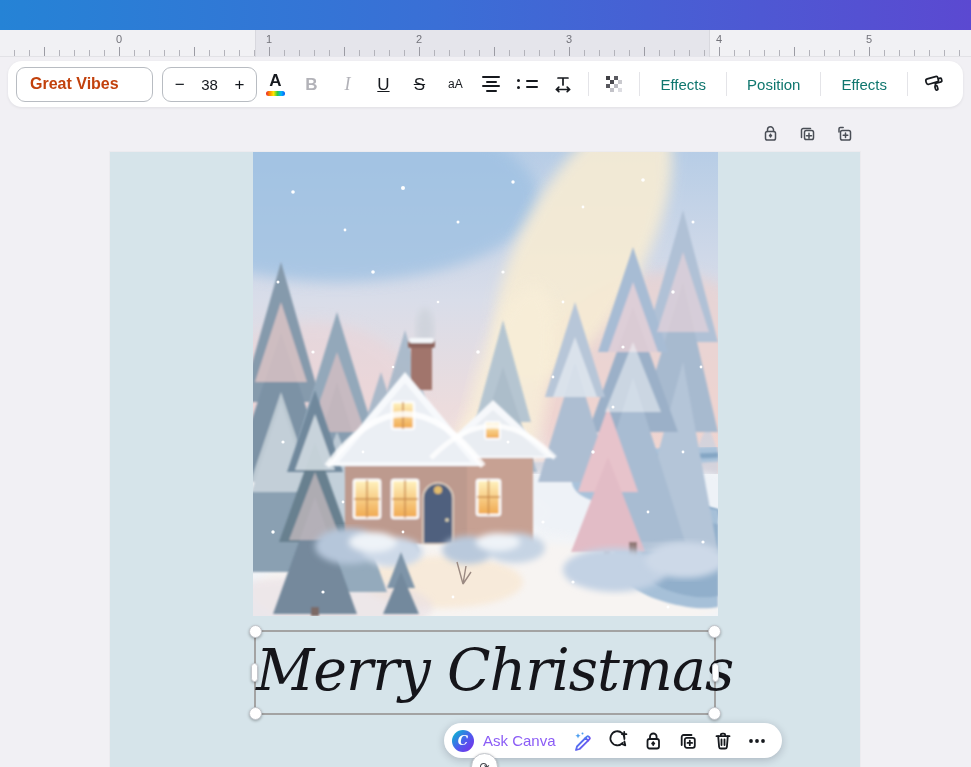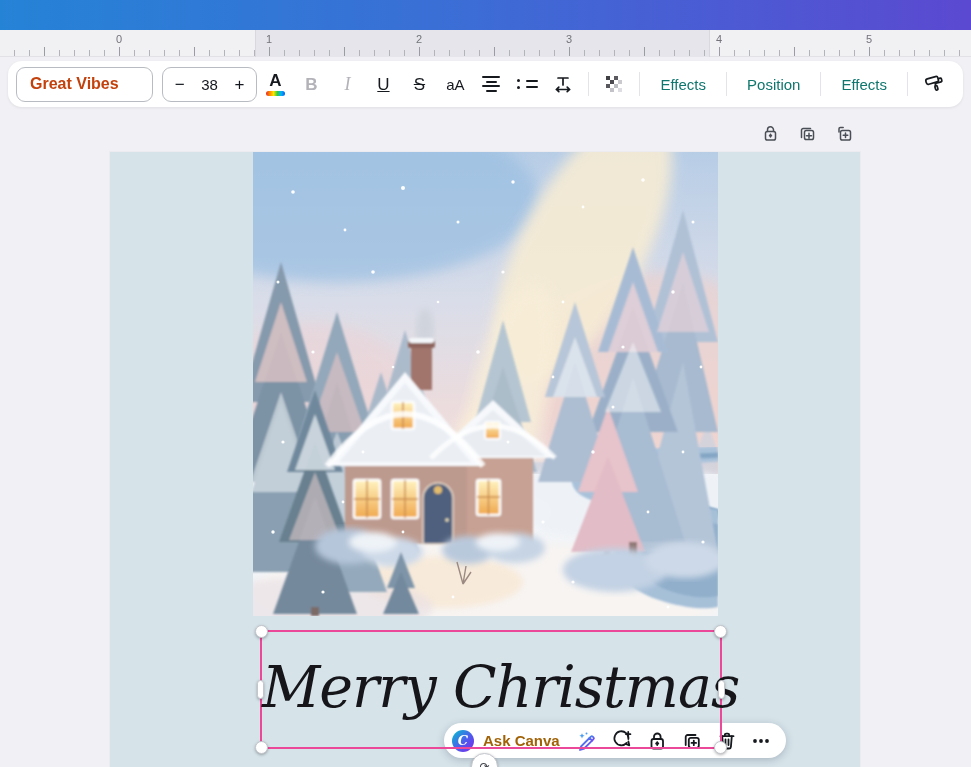--- a/index.html
+++ b/index.html
@@ -62,26 +62,26 @@
   .winter-image { position:absolute; left:143px; top:0; width:465px; height:464px; cursor:pointer; }
 
   
   .float-pill { position:absolute; left:334px; top:571px; height:35px; background:#fff;
                 border-radius:18px; display:flex; align-items:center; gap:13px;
                 padding:0 15px 0 8px; box-shadow:0 2px 8px rgba(20,20,40,.22); }
   .canva-logo { width:22px; height:22px; border-radius:50%;
                 background:linear-gradient(135deg,#00c4cc 0%,#4f59ee 55%,#7d2ae8 100%);
                 display:flex; align-items:center; justify-content:center;
                 color:#fff; font-size:13px; font-weight:700; font-family:"DejaVu Serif", serif; font-style:italic; }
-  .ask-label { font-size:15px; font-weight:700; color:#a16207; margin-left:-4px; margin-right:2px; white-space:nowrap; }
+  .ask-label { font-size:15px; font-weight:400; color:#8b5cf6; margin-left:-4px; margin-right:2px; white-space:nowrap; }
   .pill-ic { display:flex; align-items:center; justify-content:center; cursor:pointer; }
 
   
-  .text-sel { position:absolute; left:150px; top:478px; width:462px; height:119px;
-              border:2px solid #ec4899; cursor:move; }
+  .text-sel { position:absolute; left:144px; top:478px; width:462px; height:85px;
+              border:2px solid #a3a3a3; cursor:move; }
   .sel-text { position:absolute; left:0; top:50%; width:100%; transform:translateY(-54%);
               text-align:center; font-family:"DejaVu Serif", serif; font-style:italic;
               font-size:57px; color:#15151a; white-space:nowrap; letter-spacing:-1px; }
   .handle { position:absolute; background:#fff; border:1px solid #c3c6cc;
             box-shadow:0 1px 3px rgba(0,0,0,.3); cursor:pointer; }
   .h-corner { width:13px; height:13px; border-radius:50%; }
   .h-side { width:7px; height:19px; border-radius:4px; }
   .rotate-handle { position:absolute; left:361px; top:601px; width:27px; height:27px;
                    border-radius:50%; background:#fff; border:1px solid #c3c6cc;
                    box-shadow:0 1px 3px rgba(0,0,0,.3); display:flex; align-items:center;
@@ -124,21 +124,21 @@
   <div class="tb-btn">
     <span class="glyph dis italic-g">I</span>
   </div>
   <div class="tb-btn">
     <span class="glyph under-g">U</span>
   </div>
   <div class="tb-btn">
     <span class="glyph strike-g">S</span>
   </div>
   <div class="tb-btn">
-    <span class="glyph" style="font-size:15px">aA</span>
+    <span class="glyph" style="font-size:12px">aA</span>
   </div>
   <div class="tb-btn">
     <span class="align-lines">
       <i style="width:18px"></i>
         <i style="width:11px"></i>
         <i style="width:18px"></i>
         <i style="width:11px"></i>
     </span>
   </div>
   <div class="tb-btn">

